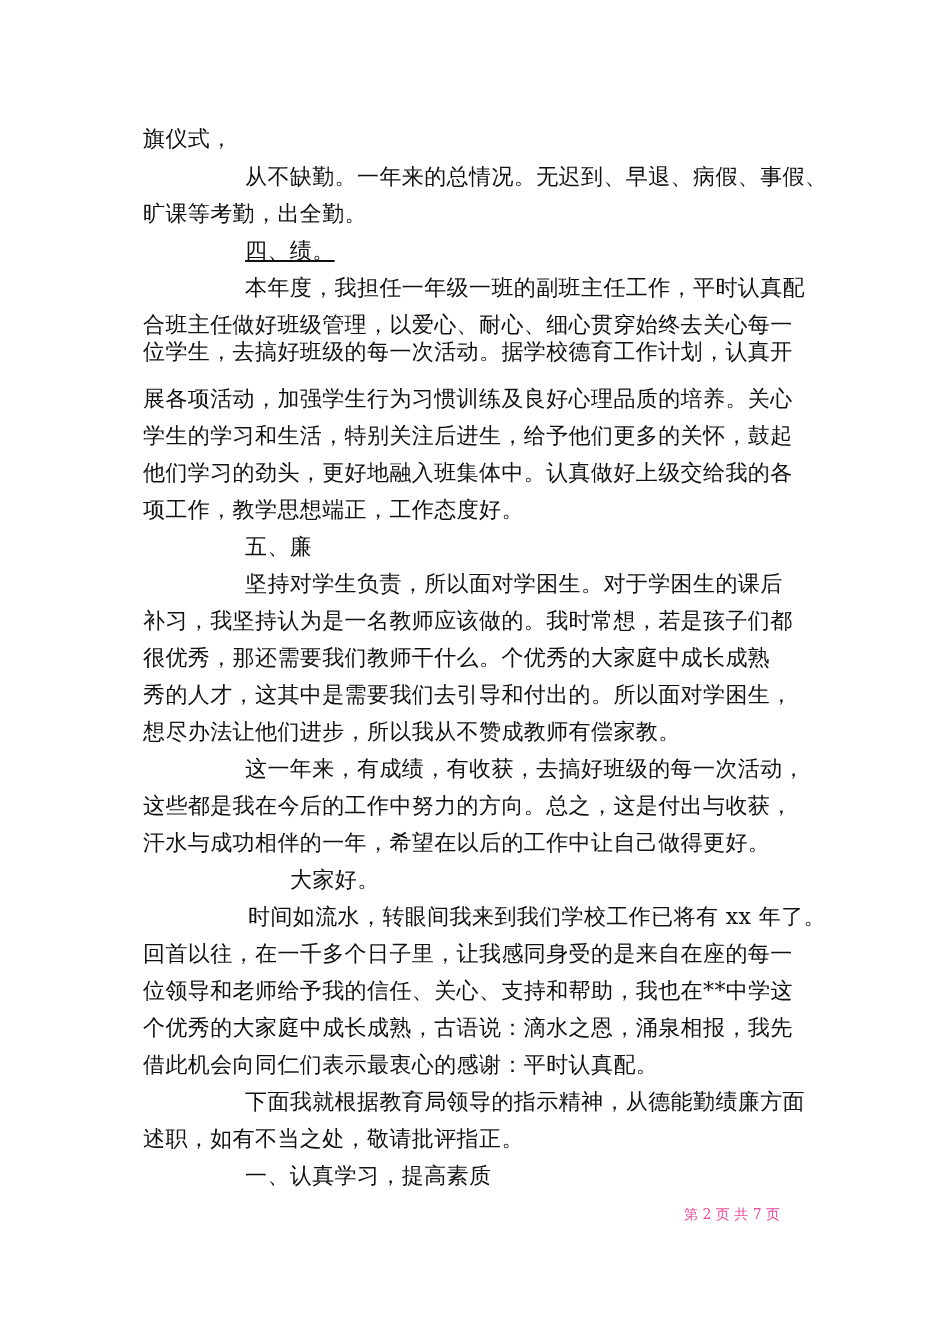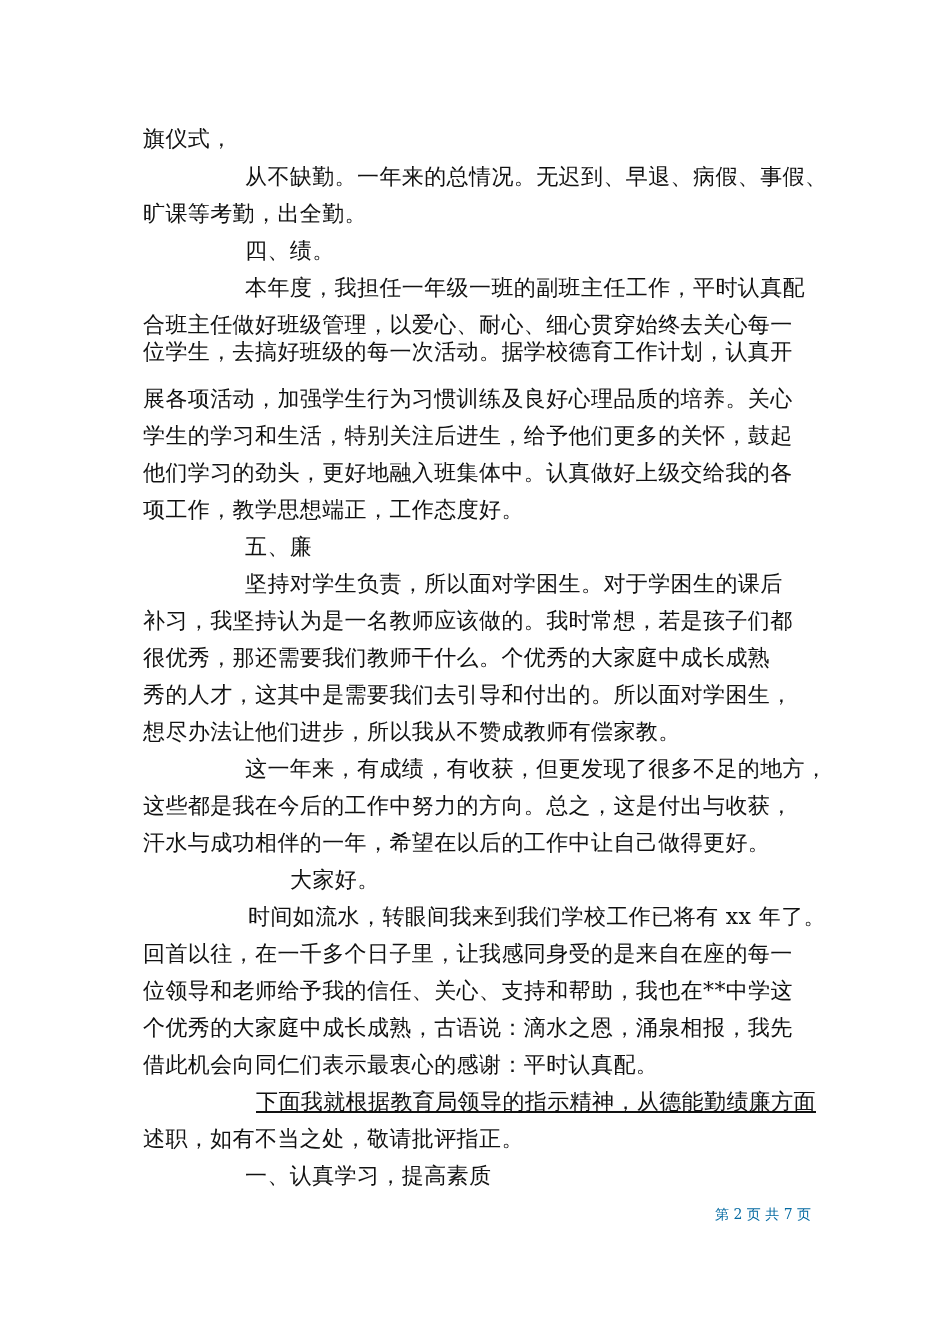--- a/index.html
+++ b/index.html
@@ -26,57 +26,57 @@
     .line {
       position: absolute;
       left: 143px;
       font-size: 22px;
       line-height: 26px;
       white-space: nowrap;
       letter-spacing: 0.4px;
     }
     .footer {
       position: absolute;
-      left: 715px;
+      left: 684px;
       top: 1205px;
       font-size: 14px;
       line-height: 18px;
-      color: #0369a1;
+      color: #ec4899;
       white-space: nowrap;
     }
   </style>
 </head>
 <body>
 
 <div class="page">
   <div id="lines">
       <div class="line" style="left: 143px; top: 126px;">旗仪式，</div>
       <div class="line" style="left: 245px; top: 164px;">从不缺勤。一年来的总情况。无迟到、早退、病假、事假、</div>
       <div class="line" style="left: 143px; top: 201px;">旷课等考勤，出全勤。</div>
-      <div class="line" style="left: 245px; top: 238px;">四、绩。</div>
+      <div class="line" style="left: 245px; top: 238px; text-decoration: underline;">四、绩。</div>
       <div class="line" style="left: 245px; top: 275px;">本年度，我担任一年级一班的副班主任工作，平时认真配</div>
       <div class="line" style="left: 143px; top: 312px;">合班主任做好班级管理，以爱心、耐心、细心贯穿始终去关心每一</div>
       <div class="line" style="left: 143px; top: 339px;">位学生，去搞好班级的每一次活动。据学校德育工作计划，认真开</div>
       <div class="line" style="left: 143px; top: 386px;">展各项活动，加强学生行为习惯训练及良好心理品质的培养。关心</div>
       <div class="line" style="left: 143px; top: 423px;">学生的学习和生活，特别关注后进生，给予他们更多的关怀，鼓起</div>
       <div class="line" style="left: 143px; top: 460px;">他们学习的劲头，更好地融入班集体中。认真做好上级交给我的各</div>
       <div class="line" style="left: 143px; top: 497px;">项工作，教学思想端正，工作态度好。</div>
       <div class="line" style="left: 245px; top: 534px;">五、廉</div>
       <div class="line" style="left: 245px; top: 571px;">坚持对学生负责，所以面对学困生。对于学困生的课后</div>
       <div class="line" style="left: 143px; top: 608px;">补习，我坚持认为是一名教师应该做的。我时常想，若是孩子们都</div>
       <div class="line" style="left: 143px; top: 645px;">很优秀，那还需要我们教师干什么。个优秀的大家庭中成长成熟</div>
       <div class="line" style="left: 143px; top: 682px;">秀的人才，这其中是需要我们去引导和付出的。所以面对学困生，</div>
       <div class="line" style="left: 143px; top: 719px;">想尽办法让他们进步，所以我从不赞成教师有偿家教。</div>
-      <div class="line" style="left: 245px; top: 756px;">这一年来，有成绩，有收获，但更发现了很多不足的地方，</div>
+      <div class="line" style="left: 245px; top: 756px;">这一年来，有成绩，有收获，去搞好班级的每一次活动，</div>
       <div class="line" style="left: 143px; top: 793px;">这些都是我在今后的工作中努力的方向。总之，这是付出与收获，</div>
       <div class="line" style="left: 143px; top: 830px;">汗水与成功相伴的一年，希望在以后的工作中让自己做得更好。</div>
       <div class="line" style="left: 290px; top: 867px;">大家好。</div>
       <div class="line" style="left: 248px; top: 904px;">时间如流水，转眼间我来到我们学校工作已将有 xx 年了。</div>
       <div class="line" style="left: 143px; top: 941px;">回首以往，在一千多个日子里，让我感同身受的是来自在座的每一</div>
       <div class="line" style="left: 143px; top: 978px;">位领导和老师给予我的信任、关心、支持和帮助，我也在**中学这</div>
       <div class="line" style="left: 143px; top: 1015px; text-align: right;">个优秀的大家庭中成长成熟，古语说：滴水之恩，涌泉相报，我先</div>
       <div class="line" style="left: 143px; top: 1052px;">借此机会向同仁们表示最衷心的感谢：平时认真配。</div>
-      <div class="line" style="left: 256px; top: 1089px; text-decoration: underline;">下面我就根据教育局领导的指示精神，从德能勤绩廉方面</div>
+      <div class="line" style="left: 245px; top: 1089px;">下面我就根据教育局领导的指示精神，从德能勤绩廉方面</div>
       <div class="line" style="left: 143px; top: 1126px;">述职，如有不当之处，敬请批评指正。</div>
       <div class="line" style="left: 245px; top: 1163px;">一、认真学习，提高素质</div>
     </div>
   <div class="footer">第 2 页 共 7 页</div>
 </div>
 
 </body></html>

